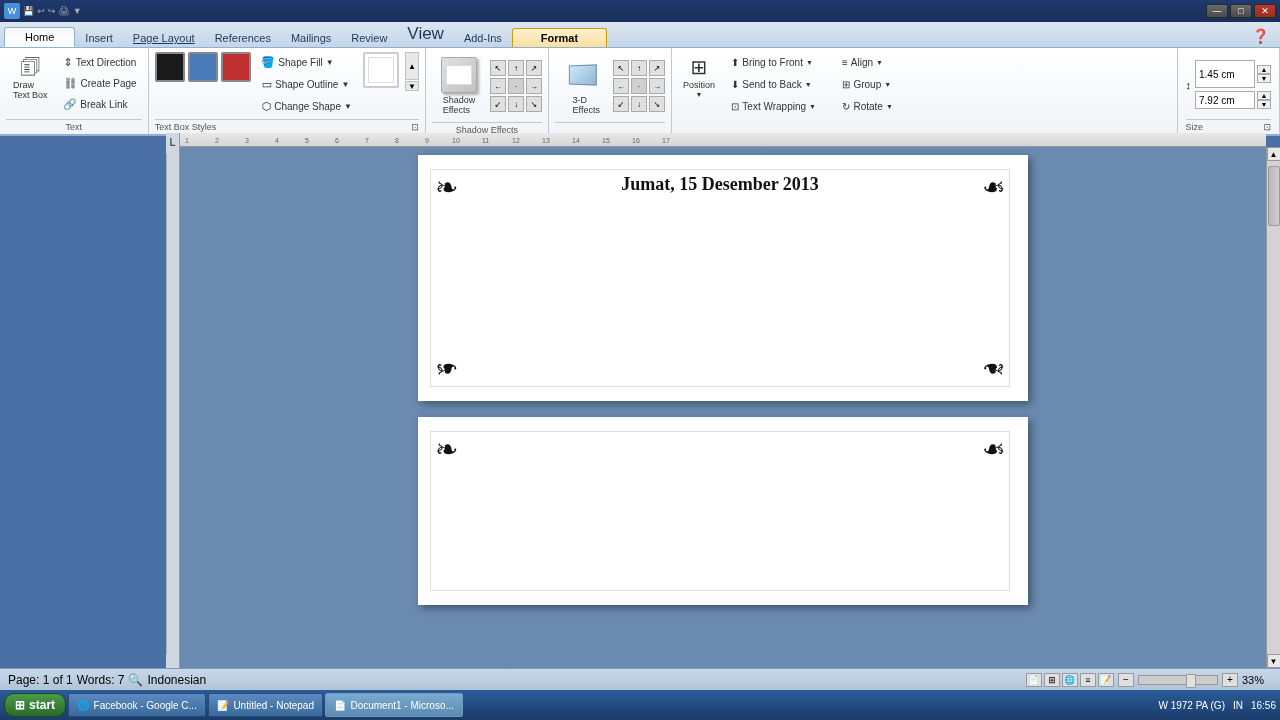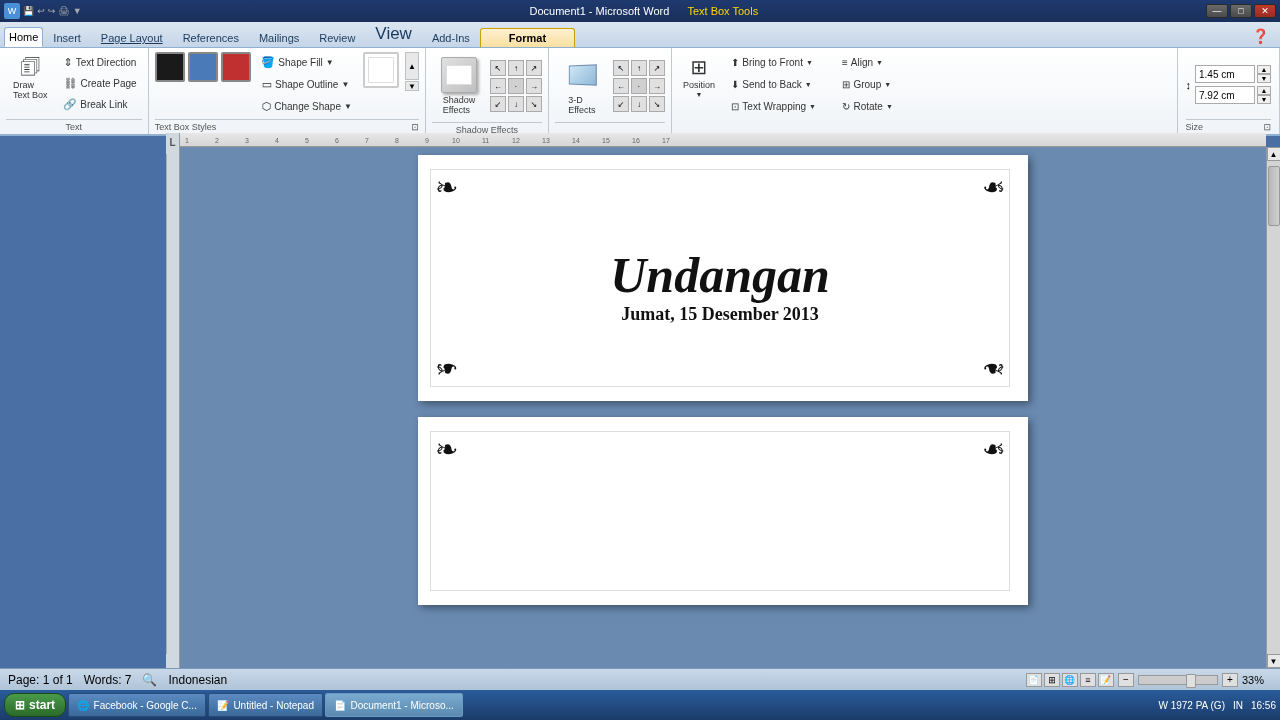--- a/index.html
+++ b/index.html
@@ -19,34 +19,29 @@
 
   <div style="height:22px; background:linear-gradient(to bottom,#1e3a6e,#1a2f5a); display:flex; align-items:center; justify-content:space-between; padding:0 4px;">
     <div style="display:flex;align-items:center;gap:3px;">
       <div style="width:16px;height:16px;background:#4a90d9;border-radius:2px;display:flex;align-items:center;justify-content:center;font-size:9px;color:white;">W</div>
       <div style="font-size:9px;color:#aaa;">💾</div>
       <div style="font-size:9px;color:#aaa;">↩</div>
       <div style="font-size:9px;color:#aaa;">↪</div>
       <div style="font-size:9px;color:#aaa;">🖨</div>
       <div style="font-size:9px;color:#aaa;">▼</div>
     </div>
-    <div style="font-size:11px;color:white;flex:1;text-align:center;">
-      <span>Document1 - Microsoft Word</span>
-      &nbsp;&nbsp;&nbsp;&nbsp;
-      <span style="color:#ffd700;font-size:11px;">Text Box Tools</span>
-    </div>
     <div style="display:flex;gap:2px;">
       <div style="width:22px;height:14px;background:linear-gradient(to bottom,#6a6a6a,#4a4a4a);border:1px solid #2a2a2a;border-radius:2px;cursor:pointer;display:flex;align-items:center;justify-content:center;font-size:9px;color:white;">—</div>
       <div style="width:22px;height:14px;background:linear-gradient(to bottom,#6a6a6a,#4a4a4a);border:1px solid #2a2a2a;border-radius:2px;cursor:pointer;display:flex;align-items:center;justify-content:center;font-size:9px;color:white;">□</div>
       <div style="width:22px;height:14px;background:linear-gradient(to bottom,#c0392b,#992d22);border:1px solid #2a2a2a;border-radius:2px;cursor:pointer;display:flex;align-items:center;justify-content:center;font-size:9px;color:white;">✕</div>
     </div>
   </div>
 
   <div style="background:linear-gradient(to bottom,#dce6f1,#c5d5e8);height:26px;display:flex;align-items:flex-end;padding:0 4px;border-bottom:1px solid #8fb0d0;">
-    <div style="padding:3px 4px;font-size:11px;cursor:pointer;border-radius:3px 3px 0 0;border:1px solid #8fb0d0;border-bottom-color:white;background:linear-gradient(to bottom,#f8f8f8,#fff);color:#000;">Home</div>
+    <div style="padding:3px 20px;font-size:11px;cursor:pointer;border-radius:3px 3px 0 0;border:1px solid #8fb0d0;border-bottom-color:white;background:linear-gradient(to bottom,#f8f8f8,#fff);color:#000;">Home</div>
     <div style="padding:3px 10px;font-size:11px;cursor:pointer;border-radius:3px 3px 0 0;color:#1a3a5c;">Insert</div>
     <div style="padding:3px 10px;font-size:11px;cursor:pointer;border-radius:3px 3px 0 0;color:#1a3a5c;text-decoration:underline;">Page Layout</div>
     <div style="padding:3px 10px;font-size:11px;cursor:pointer;border-radius:3px 3px 0 0;color:#1a3a5c;">References</div>
     <div style="padding:3px 10px;font-size:11px;cursor:pointer;border-radius:3px 3px 0 0;color:#1a3a5c;">Mailings</div>
     <div style="padding:3px 10px;font-size:11px;cursor:pointer;border-radius:3px 3px 0 0;color:#1a3a5c;">Review</div>
     <div style="padding:3px 10px;font-size:17px;cursor:pointer;border-radius:3px 3px 0 0;color:#1a3a5c;">View</div>
     <div style="padding:3px 10px;font-size:11px;cursor:pointer;border-radius:3px 3px 0 0;color:#1a3a5c;">Add-Ins</div>
     <div style="padding:3px 28px;font-size:11px;cursor:pointer;border-radius:3px 3px 0 0;background:linear-gradient(to bottom,#fdf0d0,#fae0a0);border:1px solid #c8a000;border-bottom:none;color:#000;font-weight:bold;">Format</div>
     <div style="margin-left:auto;padding:3px 6px;font-size:14px;cursor:pointer;color:#1a3a5c;">❓</div>
   </div>
@@ -144,21 +139,21 @@
             <div style="width:16px;height:16px;background:#e0e0e0;border:1px solid #aaa;cursor:pointer;display:flex;align-items:center;justify-content:center;font-size:8px;">↓</div>
             <div style="width:16px;height:16px;background:#e0e0e0;border:1px solid #aaa;cursor:pointer;display:flex;align-items:center;justify-content:center;font-size:8px;">↘</div>
           </div>
         </div>
       </div>
       <div style="font-size:9px;color:#555;text-align:center;border-top:1px solid #c0c8d0;padding-top:2px;margin-top:2px;">Shadow Effects</div>
     </div>
 
     <div style="display:flex;flex-direction:column;border-right:1px solid #c0c8d0;padding:4px 6px 2px;">
       <div style="display:flex;align-items:center;gap:4px;flex:1;">
-        <div style="display:flex;flex-direction:column;align-items:center;justify-content:center;padding:4px 8px;cursor:pointer;border:1px solid transparent;border-radius:2px;font-size:9px;color:#333;gap:2px;">
+        <div style="display:flex;flex-direction:column;align-items:flex-end;justify-content:center;padding:4px 8px;cursor:pointer;border:1px solid transparent;border-radius:2px;font-size:9px;color:#333;gap:2px;">
           <div style="width:36px;height:36px;display:flex;align-items:center;justify-content:center;">
             <div style="width:28px;height:20px;background:linear-gradient(135deg,#d0e8f8,#90b8d8);border:1px solid #7090b0;transform:perspective(20px) rotateY(-5deg);"></div>
           </div>
           <div>3-D<br>Effects</div>
         </div>
 
         <div style="display:flex;flex-direction:column;gap:2px;">
           <div style="display:flex;gap:2px;">
             <div style="width:16px;height:16px;background:#e0e0e0;border:1px solid #aaa;cursor:pointer;display:flex;align-items:center;justify-content:center;font-size:8px;">↖</div>
             <div style="width:16px;height:16px;background:#e0e0e0;border:1px solid #aaa;cursor:pointer;display:flex;align-items:center;justify-content:center;font-size:8px;">↑</div>
@@ -221,21 +216,21 @@
           </div>
         </div>
       </div>
     </div>
 
     <div style="display:flex;flex-direction:column;border-right:1px solid #c0c8d0;padding:4px 8px 2px;">
       <div style="display:flex;align-items:center;gap:4px;flex:1;">
         <div style="font-size:11px;">↕</div>
         <div style="display:flex;flex-direction:column;gap:3px;">
           <div style="display:flex;align-items:center;gap:2px;">
-            <input type="text" value="1.45 cm" style="width: 60px; height: 18px; border: 1px solid rgb(170, 170, 170); padding: 0px 3px; font-size: 10px;">
+            <input type="text" value="1.45 cm" style="width: 60px; height: 28px; border: 1px solid rgb(170, 170, 170); padding: 0px 3px; font-size: 10px;">
             <div style="display:flex;flex-direction:column;">
               <div style="width:14px;height:9px;border:1px solid #aaa;background:#f0f0f0;cursor:pointer;display:flex;align-items:center;justify-content:center;font-size:7px;">▲</div>
               <div style="width:14px;height:9px;border:1px solid #aaa;background:#f0f0f0;cursor:pointer;display:flex;align-items:center;justify-content:center;font-size:7px;">▼</div>
             </div>
           </div>
           <div style="display:flex;align-items:center;gap:2px;">
             <input type="text" value="7.92 cm" style="width: 60px; height: 18px; border: 1px solid rgb(170, 170, 170); padding: 0px 3px; font-size: 10px;">
             <div style="display:flex;flex-direction:column;">
               <div style="width:14px;height:9px;border:1px solid #aaa;background:#f0f0f0;cursor:pointer;display:flex;align-items:center;justify-content:center;font-size:7px;">▲</div>
               <div style="width:14px;height:9px;border:1px solid #aaa;background:#f0f0f0;cursor:pointer;display:flex;align-items:center;justify-content:center;font-size:7px;">▼</div>
@@ -287,21 +282,20 @@
     <div style="background:white;width:610px;min-height:240px;margin:0 auto 16px;box-shadow:3px 3px 8px rgba(0,0,0,0.4);padding:14px 12px;">
 
       <div style="position:relative;width:580px;height:218px;border:1px solid #ddd;overflow:visible;">
 
         <div style="position:absolute;top:4px;left:4px;font-size:28px;color:#111;line-height:1;font-family:serif;">❧</div>
         <div style="position:absolute;top:4px;right:4px;font-size:28px;color:#111;line-height:1;font-family:serif;transform:scaleX(-1);">❧</div>
         <div style="position:absolute;bottom:4px;left:4px;font-size:28px;color:#111;line-height:1;font-family:serif;transform:scaleY(-1);">❧</div>
         <div style="position:absolute;bottom:4px;right:4px;font-size:28px;color:#111;line-height:1;font-family:serif;transform:scale(-1,-1);">❧</div>
 
 
-        <div style="font-family:'Times New Roman',Georgia,serif;font-size:50px;font-style:italic;font-weight:bold;text-align:center;color:#111;margin-top:80px;line-height:1;">Undangan</div>
 
         <div style="font-family:'Times New Roman',Georgia,serif;font-size:18px;font-weight:bold;text-align:center;color:#111;margin-top:4px;">Jumat, 15 Desember 2013</div>
       </div>
     </div>
 
     <div style="background:white;width:610px;min-height:180px;margin:0 auto;box-shadow:3px 3px 8px rgba(0,0,0,0.4);padding:14px 12px;">
 
       <div style="position:relative;width:580px;height:160px;border:1px solid #ddd;overflow:hidden;">
 
         <div style="position:absolute;top:4px;left:4px;font-size:28px;color:#111;line-height:1;font-family:serif;">❧</div>
@@ -315,21 +309,21 @@
     <div style="flex:1;width:100%;background:#d4d4d4;">
       <div style="width:12px;height:60px;background:linear-gradient(to right,#b8b8b8,#d0d0d0);border:1px solid #999;margin:0 auto;margin-top:5px;border-radius:2px;"></div>
     </div>
     <div style="width:14px;height:14px;background:#e8e8e8;border:1px solid #999;display:flex;align-items:center;justify-content:center;cursor:pointer;font-size:8px;">▼</div>
 
     <div style="width:14px;height:14px;background:#e8e8e8;border:1px solid #999;display:flex;align-items:center;justify-content:center;cursor:pointer;font-size:8px;margin-top:2px;">⊼</div>
     <div style="width:14px;height:14px;background:#e8e8e8;border:1px solid #999;display:flex;align-items:center;justify-content:center;cursor:pointer;font-size:8px;">⊽</div>
   </div>
 
   <div style="position:absolute;bottom:30px;left:0;right:0;height:22px;background:linear-gradient(to bottom,#c8d8e8,#b0c4d8);border-top:1px solid #7a9ab8;display:flex;align-items:center;justify-content:space-between;padding:0 8px;">
-    <div style="display:flex;gap:11px;align-items:center;">
+    <div style="display:flex;gap:4px;align-items:center;">
       <span>Page: 1 of 1</span>
       <span>Words: 7</span>
       <span style="font-size:12px;">🔍</span>
       <span>Indonesian</span>
     </div>
     <div style="display:flex;align-items:center;gap:4px;">
       <div style="display:flex;gap:2px;">
         <div style="width:16px;height:14px;border:1px solid #999;background:#e0e0e0;cursor:pointer;display:flex;align-items:center;justify-content:center;font-size:9px;">📄</div>
         <div style="width:16px;height:14px;border:1px solid #999;background:#e0e0e0;cursor:pointer;display:flex;align-items:center;justify-content:center;font-size:9px;">⊞</div>
         <div style="width:16px;height:14px;border:1px solid #999;background:#e0e0e0;cursor:pointer;display:flex;align-items:center;justify-content:center;font-size:9px;">🌐</div>

